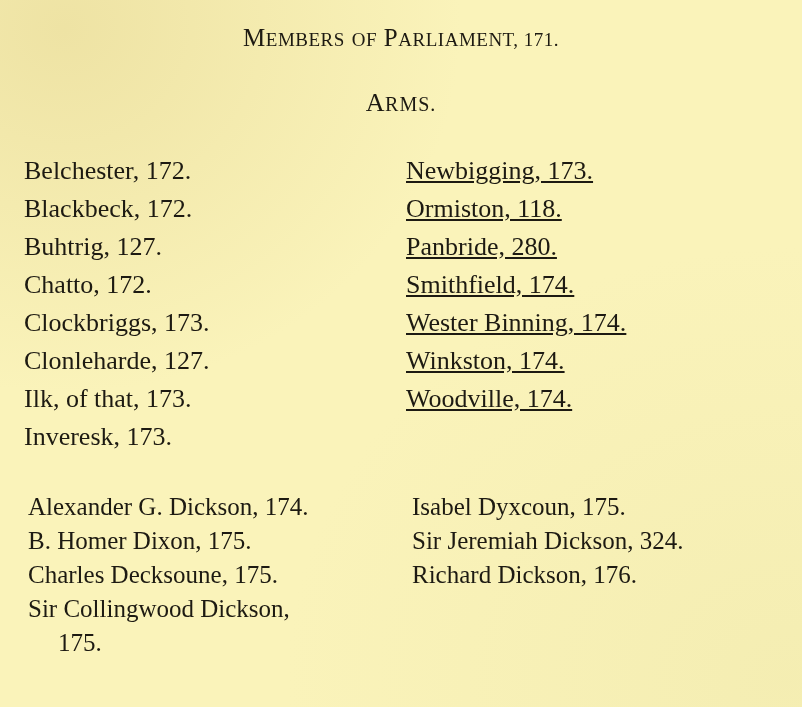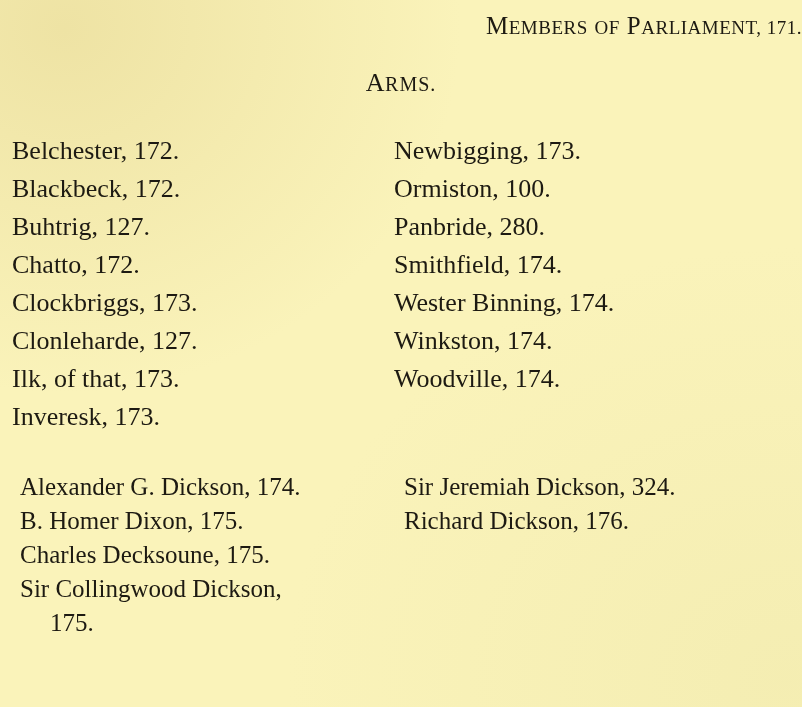--- a/index.html
+++ b/index.html
@@ -18,60 +18,60 @@
   
   .page {
     position: absolute;
     inset: 0;
     background:
       radial-gradient(ellipse at 8% 4%, rgba(236,224,160,0.85) 0%, rgba(248,242,184,0) 38%),
       radial-gradient(ellipse at 98% 96%, rgba(243,236,176,0.8) 0%, rgba(248,242,184,0) 45%),
       #faf3ba;
   }
   .running-head {
-    text-align: right;
+    text-align: center;
     font-size: 25px;
     letter-spacing: 0.6px;
-    padding-top: 12px;
+    padding-top: 24px;
     white-space: nowrap;
   }
   .sc {
     font-size: 25px;
   }
   .sc .cap {
     font-size: 25px;
   }
   .sc .small {
     font-size: 19px;
     letter-spacing: 0.5px;
   }
   .section-title {
     text-align: center;
-    margin-top: 28px;
+    margin-top: 36px;
     letter-spacing: 0.6px;
   }
   .section-title .cap { font-size: 26px; }
   .section-title .small { font-size: 20px; letter-spacing: 1px; }
 
   .cols {
     margin-top: 34px;
-    padding-left: 12px;
+    padding-left: 24px;
     display: flex;
   }
   .col-a { width: 382px; }
-  .col-b { width: 380px; }
+  .col-b { width: 380px; text-decoration: underline; }
   .entry {
     font-size: 26px;
     line-height: 38px;
     white-space: nowrap;
   }
 
   .block2 {
     margin-top: 34px;
-    padding-left: 20px;
+    padding-left: 28px;
     display: flex;
   }
   .b2-a { width: 384px; }
   .b2-b { width: 380px; }
   .entry2 {
     font-size: 25px;
     line-height: 34px;
     white-space: nowrap;
   }
   .indent {
@@ -102,36 +102,37 @@
       <div class="entry">Blackbeck, 172.</div>
       <div class="entry">Buhtrig, 127.</div>
       <div class="entry">Chatto, 172.</div>
       <div class="entry">Clockbriggs, 173.</div>
       <div class="entry">Clonleharde, 127.</div>
       <div class="entry">Ilk, of that, 173.</div>
       <div class="entry">Inveresk, 173.</div>
     </div>
     <div class="col-b">
       <div class="entry">Newbigging, 173.</div>
-      <div class="entry">Ormiston, 100.</div>
+      <div class="entry">Ormiston, 118.</div>
       <div class="entry">Panbride, 280.</div>
       <div class="entry">Smithfield, 174.</div>
       <div class="entry">Wester Binning, 174.</div>
       <div class="entry">Winkston, 174.</div>
       <div class="entry">Woodville, 174.</div>
     </div>
   </div>
 
   <div class="block2">
     <div class="b2-a">
       <div class="entry2">Alexander G. Dickson, 174.</div>
       <div class="entry2">B. Homer Dixon, 175.</div>
       <div class="entry2">Charles Decksoune, 175.</div>
       <div class="entry2">Sir Collingwood Dickson,</div>
       <div class="entry2 indent">175.</div>
     </div>
     <div class="b2-b">
+      <div class="entry2">Isabel Dyxcoun, 175.</div>
       <div class="entry2">Sir Jeremiah Dickson, 324.</div>
       <div class="entry2">Richard Dickson, 176.</div>
     </div>
   </div>
 
 </div>
 
 </body></html>

